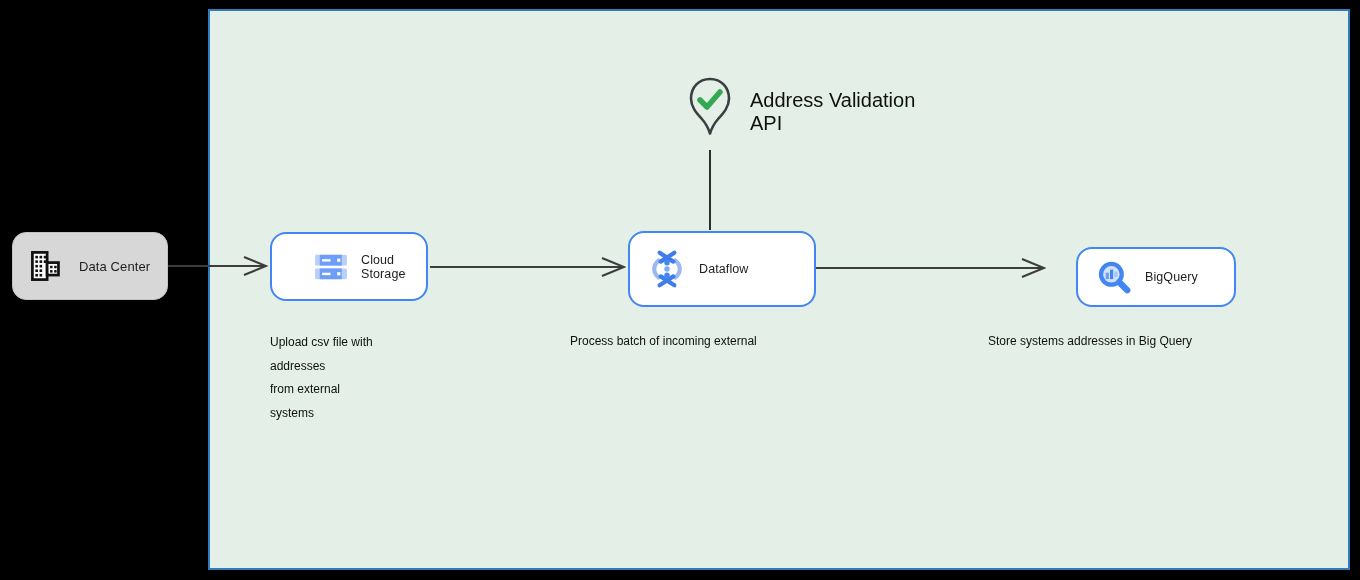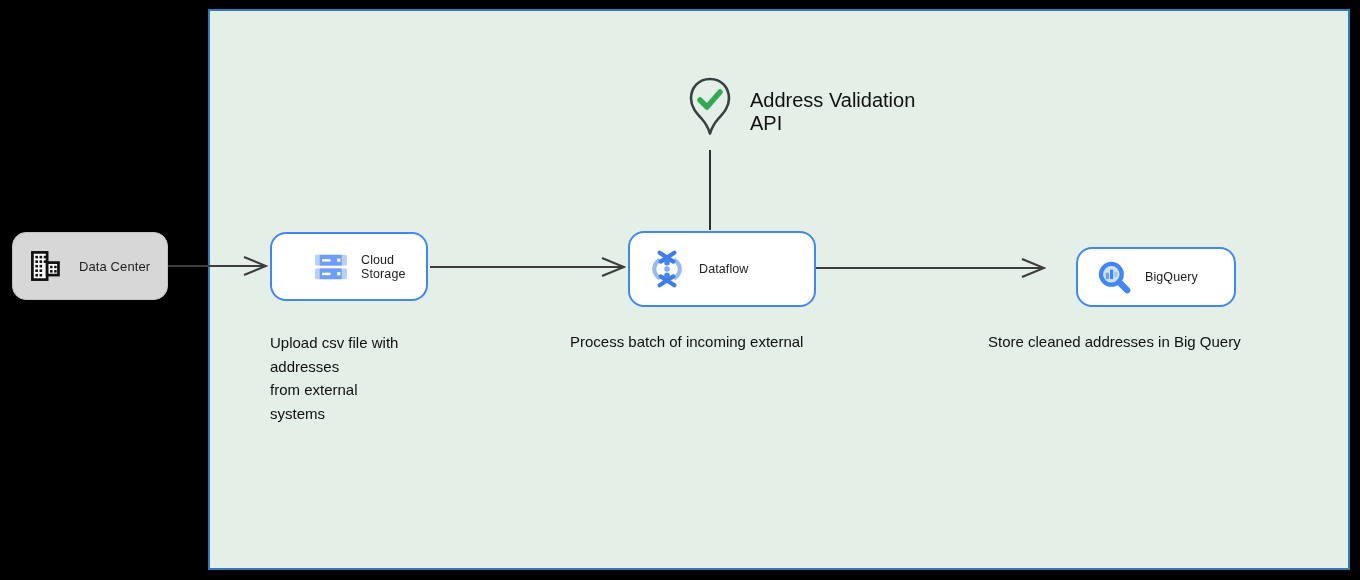--- a/index.html
+++ b/index.html
@@ -47,21 +47,21 @@
     display:flex;align-items:center;
     box-sizing:border-box;
     padding-left:16px;gap:16px;
     z-index:10;
   }
   #node-cloud-storage{left:270px;top:232px;width:158px;height:69px;padding-left:42px;}
   #node-dataflow{left:628px;top:231px;width:188px;height:76px;}
   #node-bigquery{left:1076px;top:231px;width:160px;height:60px;margin-top:16px;}
   
   .caption{
-    font-size:15px;
+    font-size:12px;
     color:#101010;
     white-space:pre-line;
     line-height:23.5px;
     z-index:8;
   }
   #caption-cloud-storage{left:270px;top:331px;width:240px;}
   #caption-dataflow{left:570px;top:330px;width:360px;}
   #caption-bigquery{left:988px;top:330px;width:360px;}
   
   #annotation-pin{left:686px;top:76px;width:48px;height:62px;z-index:9;}
@@ -179,13 +179,13 @@
   </svg>
 </div>
 <div id="annotation-label" class="abs">Address Validation
 API</div>
 
 <div id="caption-cloud-storage" class="abs caption">Upload csv file with
 addresses
 from external
 systems</div>
 <div id="caption-dataflow" class="abs caption">Process batch of incoming external</div>
-<div id="caption-bigquery" class="abs caption">Store cleaned addresses in Big Query</div>
+<div id="caption-bigquery" class="abs caption">Store systems addresses in Big Query</div>
 
 </body></html>

